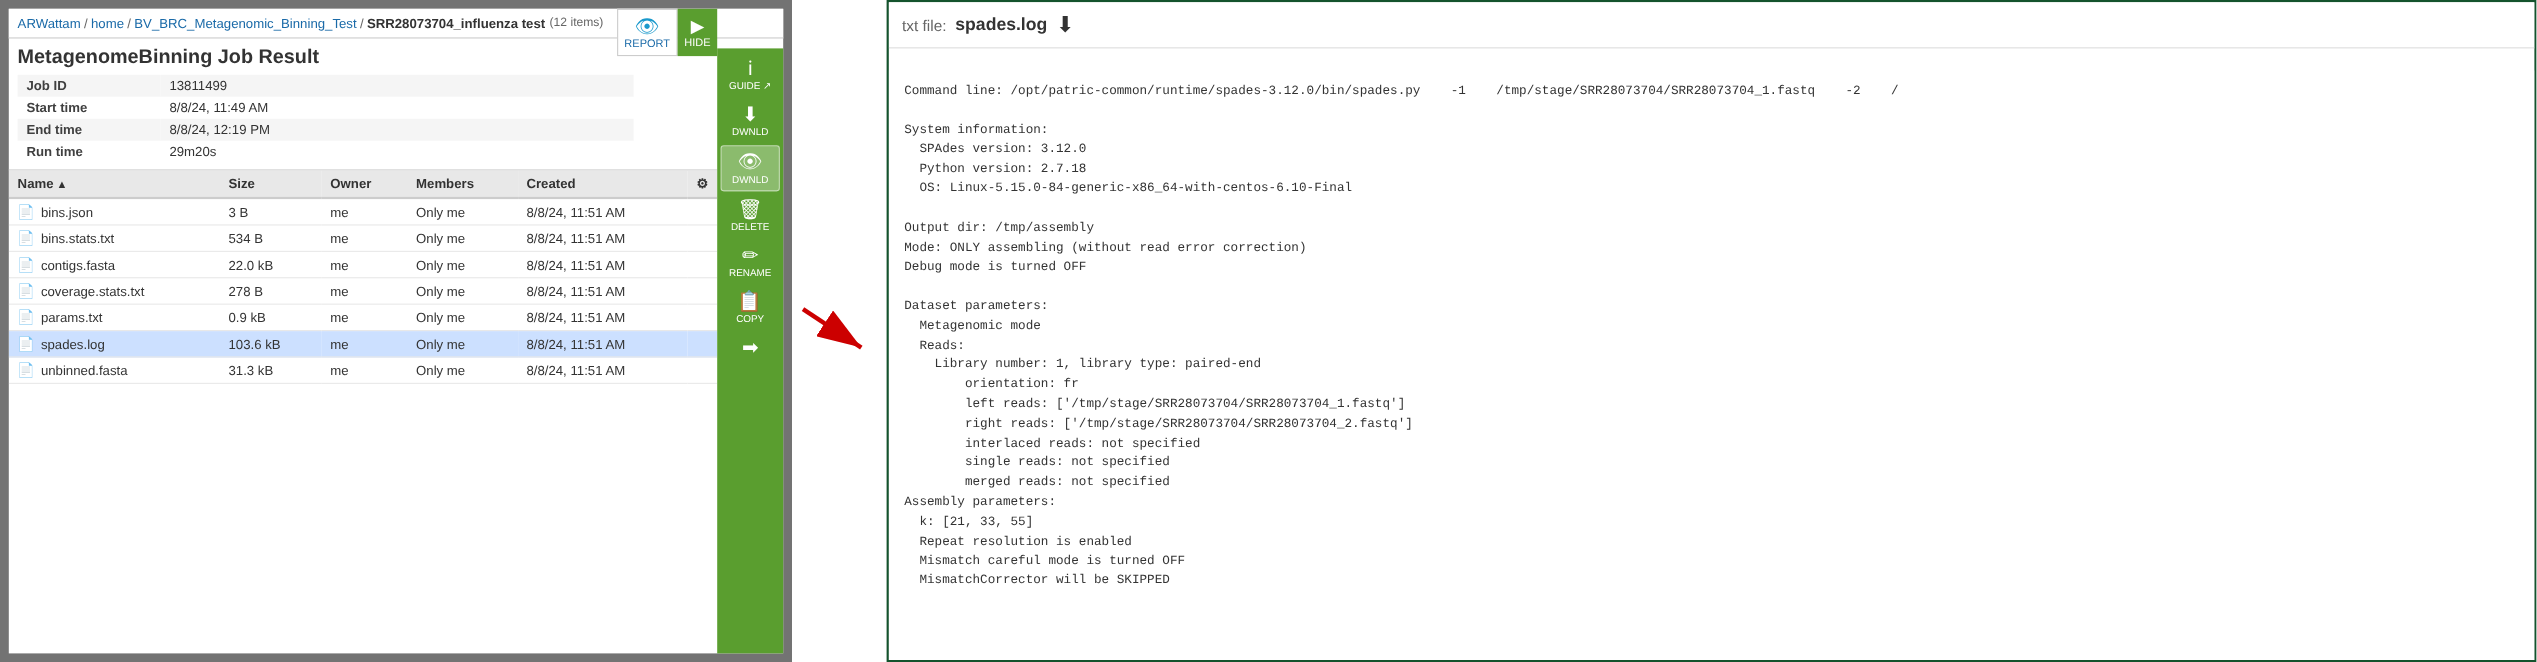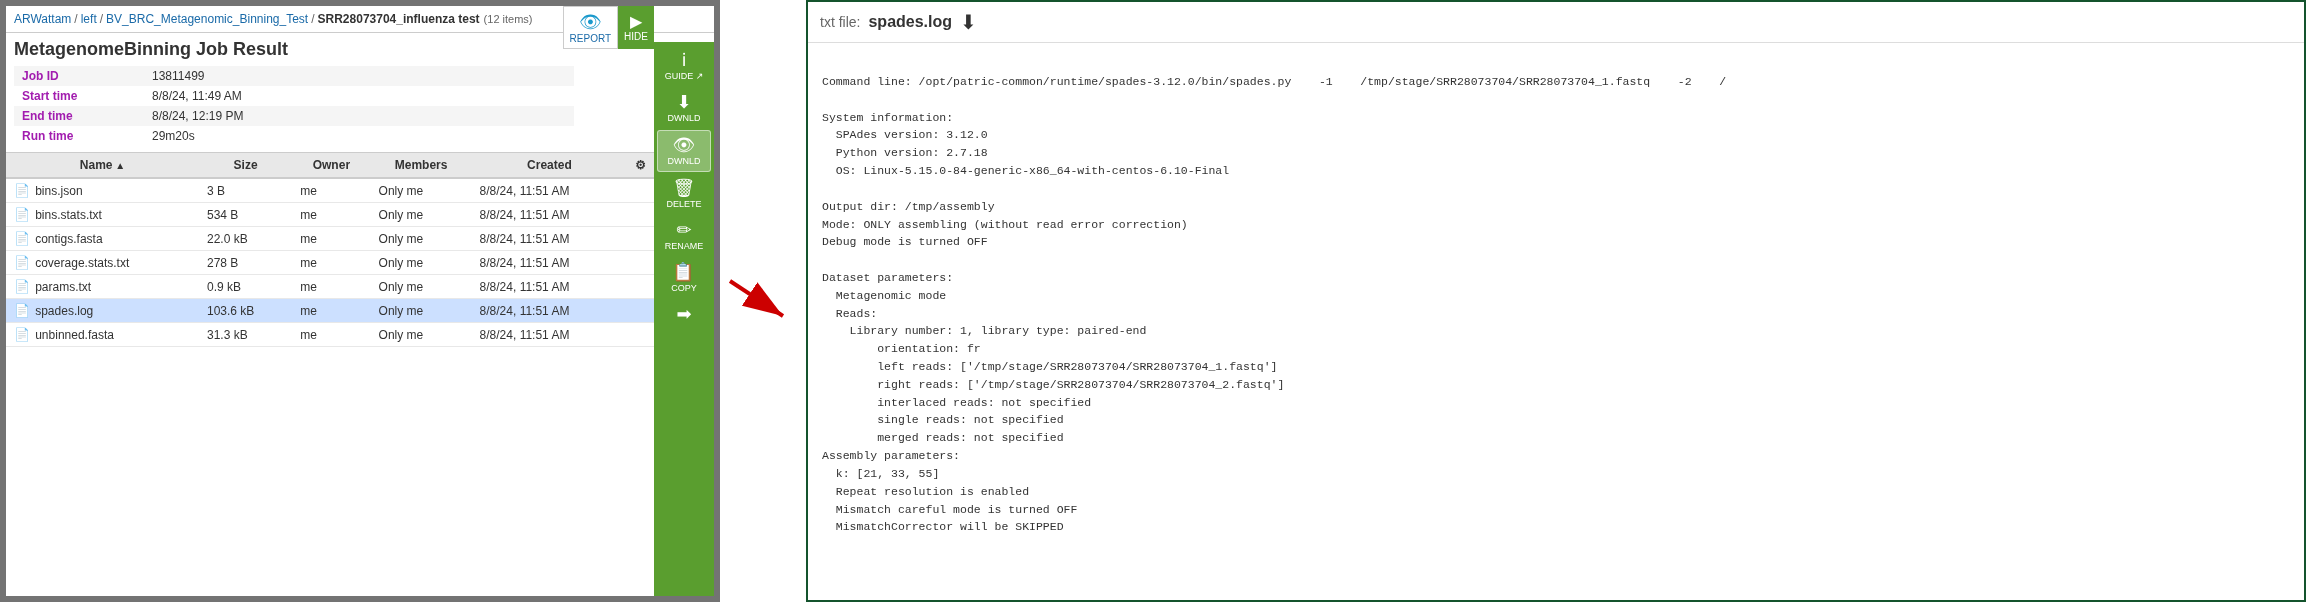--- a/index.html
+++ b/index.html
@@ -9,21 +9,21 @@
       background: #fff;
       display: flex;
       width: 2306px;
       height: 602px;
       overflow: hidden;
     }
 
     
     .left-panel {
       width: 720px;
-      border: 6px solid #737373;
+      border: 8px solid #737373;
       display: flex;
       flex-direction: column;
       position: relative;
       flex-shrink: 0;
     }
 
     .breadcrumb-bar {
       background: #fff;
       padding: 6px 8px;
       display: flex;
@@ -81,21 +81,21 @@
       border-collapse: collapse;
       width: 560px;
     }
     .job-table td {
       padding: 3px 8px;
       font-size: 12px;
     }
     .job-table td:first-child {
       font-weight: bold;
       width: 130px;
-      color: #a21caf;
+      color: #404040;
     }
     .job-table tr:nth-child(odd) td { background: #f5f5f5; }
     .job-table tr:nth-child(even) td { background: #fff; }
 
     .file-table-container {
       flex: 1;
       overflow-y: auto;
       border-top: 1px solid #ccc;
       margin-right: 60px;
     }
@@ -104,21 +104,21 @@
       width: 100%;
       border-collapse: collapse;
       font-size: 12px;
     }
     .file-table thead tr {
       background: #e8e8e8;
       border-bottom: 2px solid #ccc;
     }
     .file-table thead th {
       padding: 5px 8px;
-      text-align: center;
+      text-align: left;
       font-weight: bold;
       color: #333;
       white-space: nowrap;
       cursor: pointer;
     }
     .file-table thead th.sort-asc::after { content: ' ▲'; font-size: 10px; }
     .file-table tbody tr { border-bottom: 1px solid #e8e8e8; }
     .file-table tbody tr.selected { background: #cce0ff; }
     .file-table tbody td {
       padding: 4px 8px;
@@ -234,21 +234,21 @@
     }
   </style>
 </head>
 <body>
 
 <div class="left-panel">
 
   <div class="breadcrumb-bar">
     <a href="#">ARWattam</a>
     <span class="sep">/</span>
-    <a href="#">left</a>
+    <a href="#">home</a>
     <span class="sep">/</span>
     <a href="#">BV_BRC_Metagenomic_Binning_Test</a>
     <span class="sep">/</span>
     <span class="current">SRR28073704_influenza test</span>
     <span class="item-count">(12 items)</span>
 
     <div style="margin-left:auto; display:flex; gap:0; position:absolute; right:60px; top:0;">
       <button class="report-btn">
         <span style="font-size:18px; color:#1a99cc;">👁</span>
         <span>REPORT</span>

